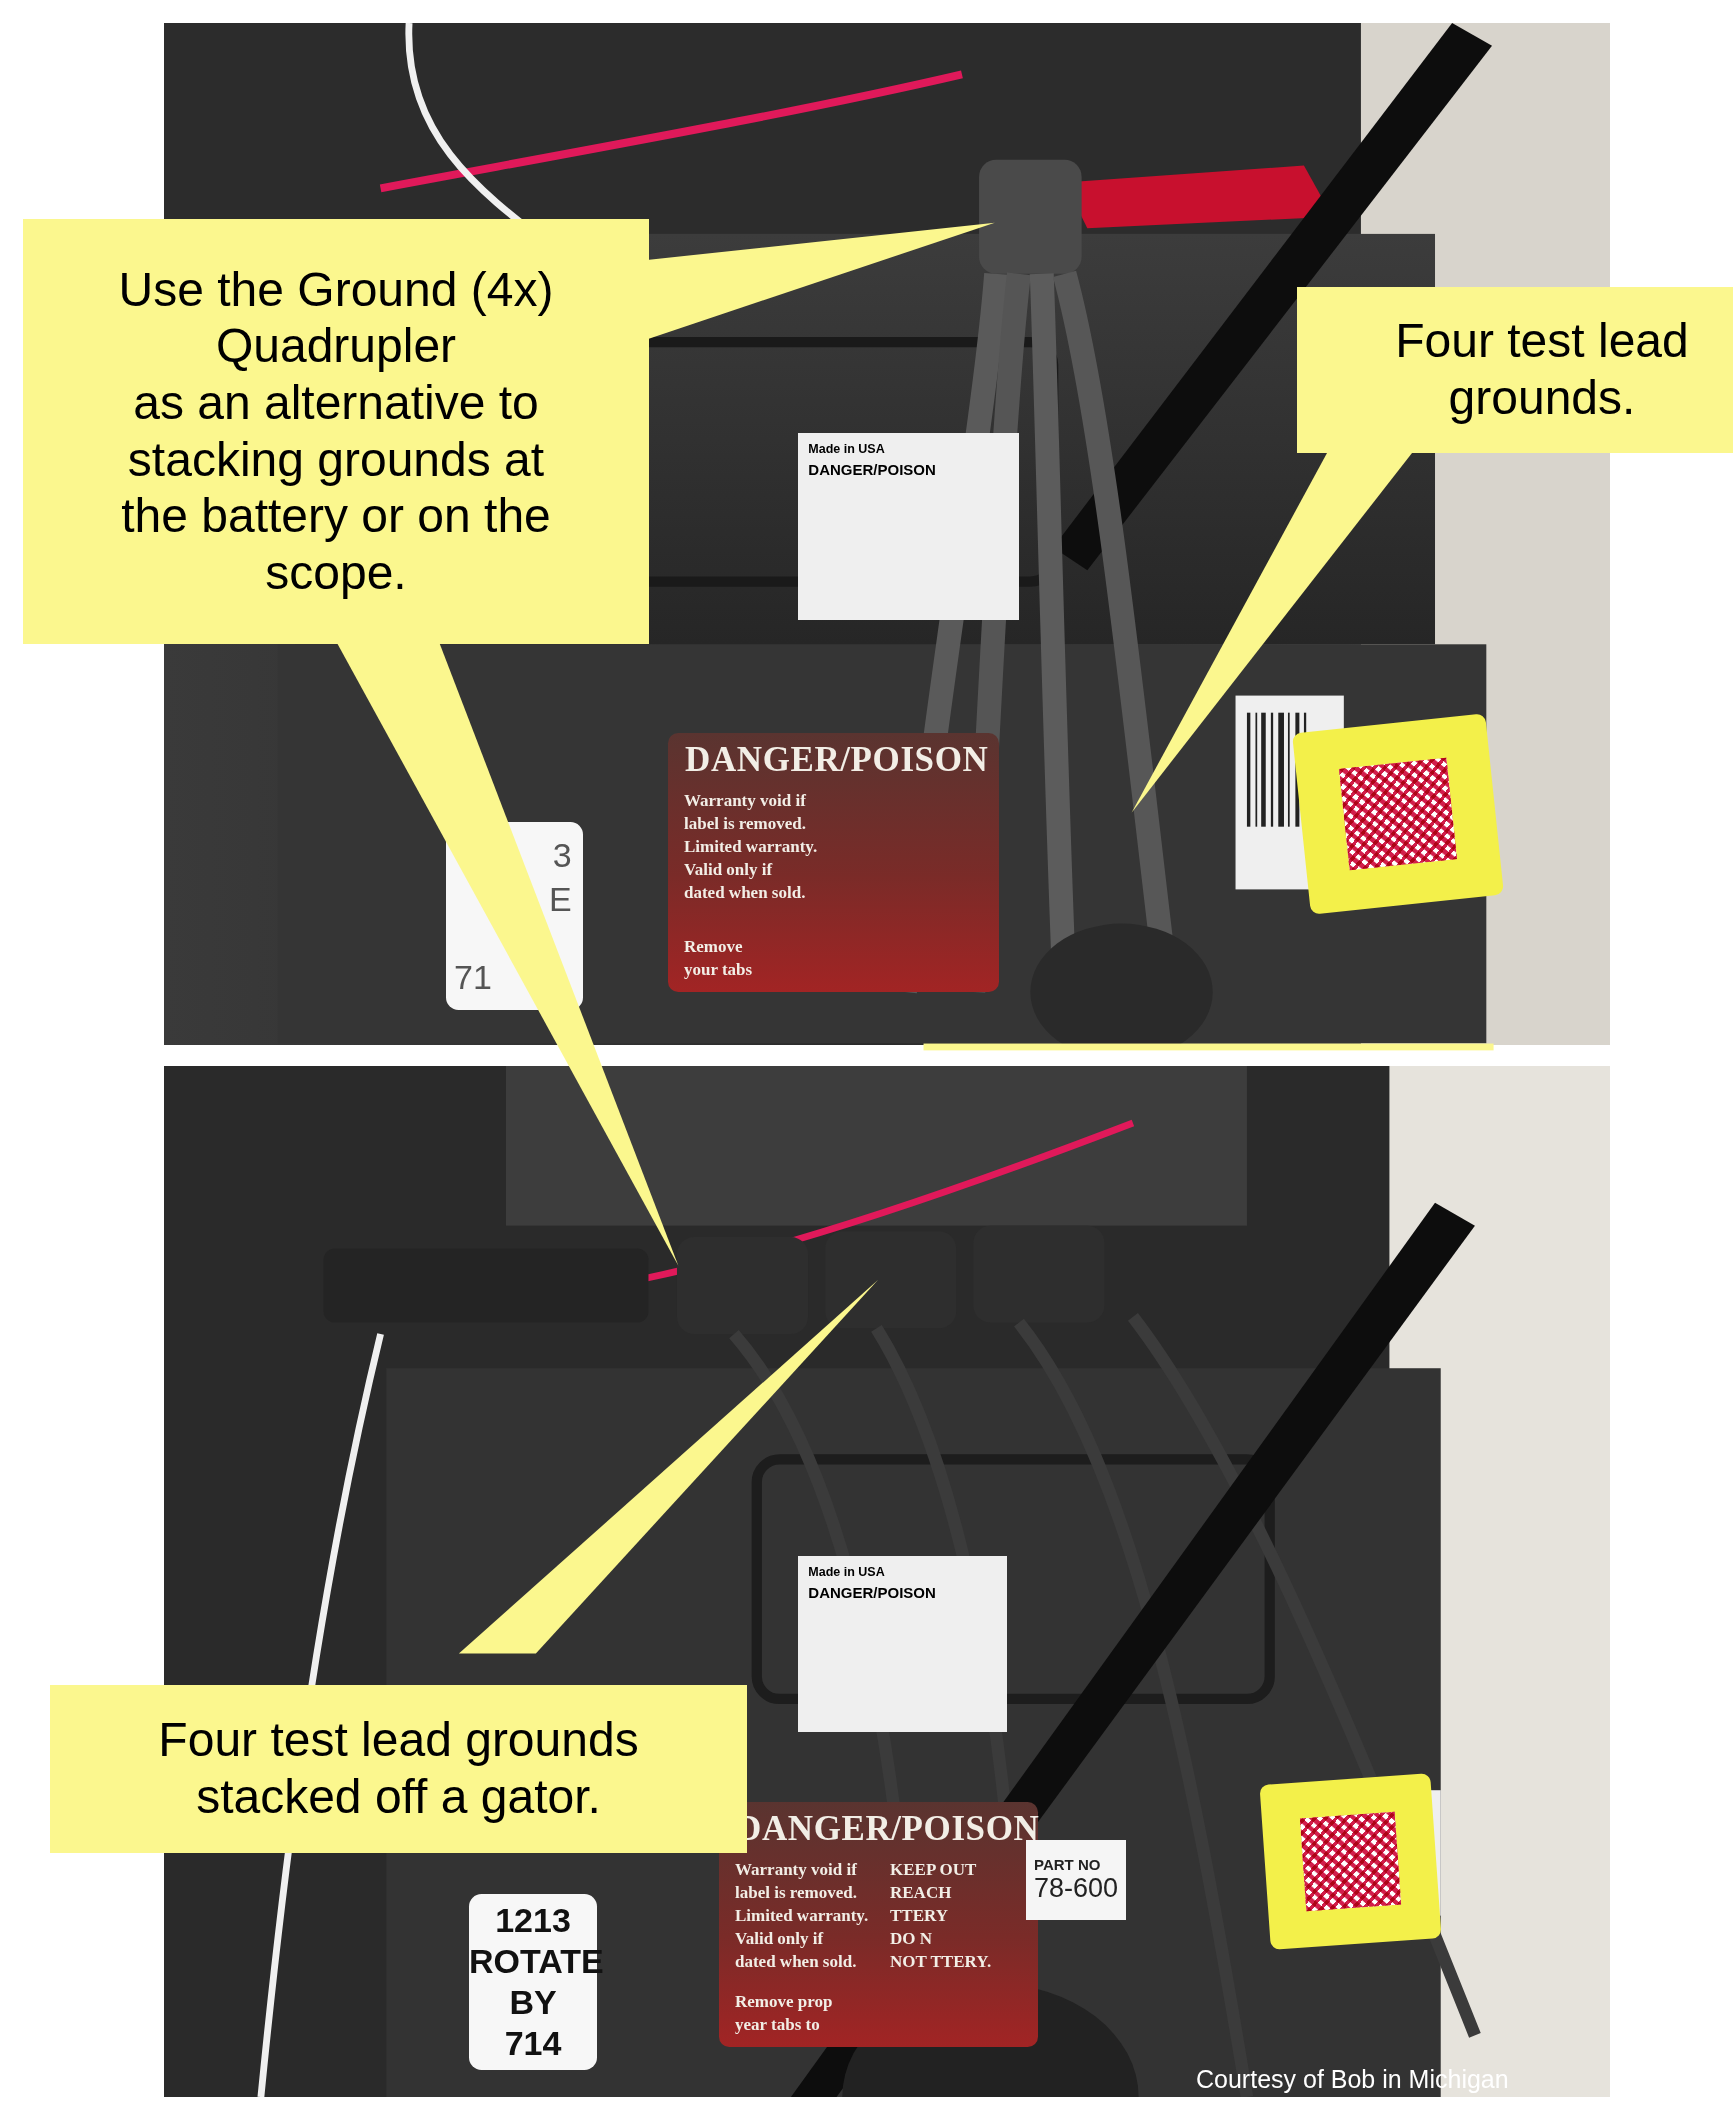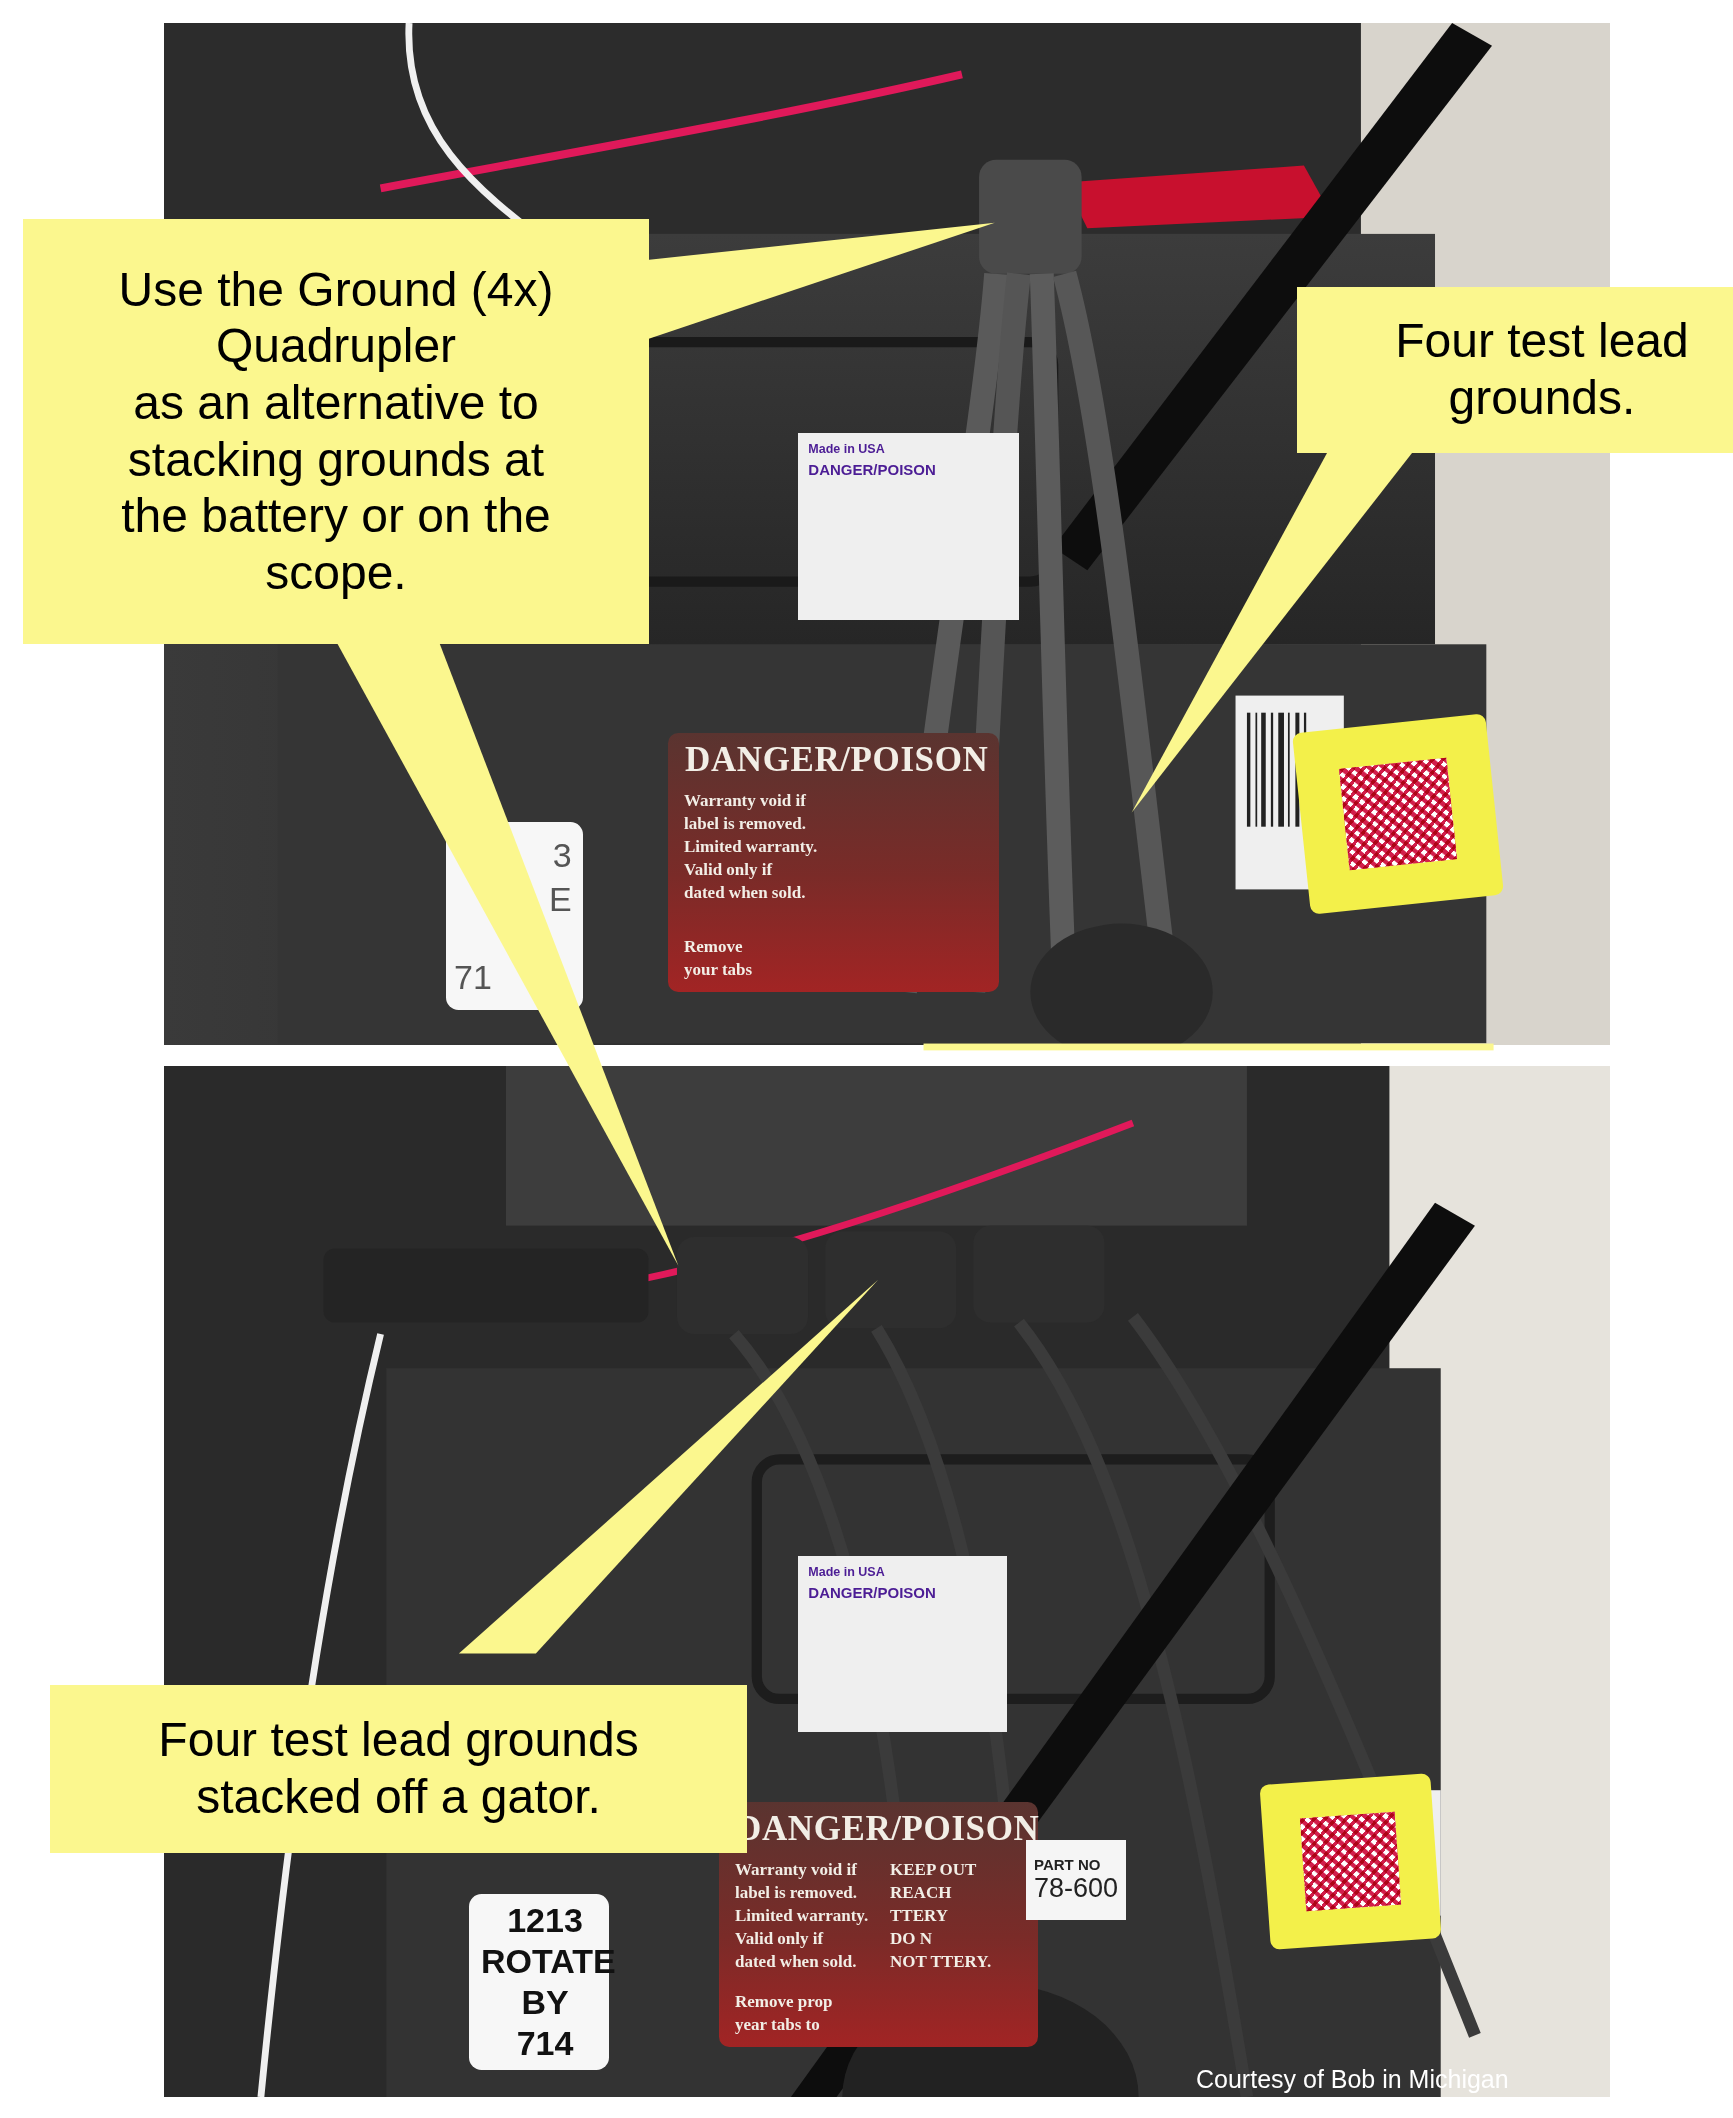--- a/index.html
+++ b/index.html
@@ -16,21 +16,21 @@
   .callout-span { white-space: pre-line; }
   .c1 { left: 23px; top: 219px; width: 626px; height: 425px; }
   .c2 { left: 1297px; top: 287px; width: 490px; height: 166px; }
   .c3 { left: 50px; top: 1685px; width: 697px; height: 168px; }
 
   .pointers { position: absolute; left: 0; top: 0; width: 1733px; height: 2119px; z-index: 4; pointer-events: none; }
 
   .label-white { position: absolute; background: #f7f7f7; border-radius: 12.5px; color: #111;
                  font-weight: bold; text-align: center; font-family: "Liberation Sans", sans-serif; }
   .rotate-label { left: 469px; top: 1894px; width: 128px; height: 176px; font-size: 34px; line-height: 1.2;
-                  display:flex; flex-direction:column; justify-content:center; z-index:3;padding-left:12px; }
+                  display:flex; flex-direction:column; justify-content:center; z-index:3; }
   .rotate-label-top { left: 446px; top: 822px; width: 137px; height: 188px; font-size: 34px; line-height: 1.3;
                   display:flex; flex-direction:column; justify-content:center; z-index:3; color:#555; font-weight: normal;}
 
   .danger { position: absolute; background: linear-gradient(180deg,#5a3430 0%,#7a2b28 55%,#a22424 100%);
             color: #f2eee6; font-family: "Liberation Serif", serif; border-radius: 10.3px; z-index: 2; }
   .danger-title { font-weight: bold; font-size: 35px; position:absolute; left: 17px; top: 6.8px; letter-spacing: 0.6px; }
   .danger-body { position:absolute; left: 16px; top: 57px; font-size: 17px; font-weight: bold; line-height: 1.35; }
   .danger-top { left: 668px; top: 733px; width: 331px; height: 259px; }
   .danger-bottom { left: 719px; top: 1802px; width: 319px; height: 245px; }
 
@@ -39,21 +39,21 @@
   .partno-bottom { left: 1026px; top: 1822px; }
 
   .qr { position:absolute; background:#f3f04a; border-radius: 9px; z-index: 2; }
   .qr-inner { position:absolute; left: 22%; top: 22%; width: 56%; height: 56%; background:
       repeating-linear-gradient(45deg,#d21e4b 0 4.6px,#fff 4.6px 9px),
       repeating-linear-gradient(-45deg,#d21e4b 0 3.4px,transparent 3.4px 8px);
       background-blend-mode: multiply; }
   .qr-top { left: 1301px; top: 723px; width: 194px; height: 182px; transform: rotate(-6deg); }
   .qr-bottom { left: 1265px; top: 1779px; width: 171px; height: 165px; transform: rotate(-4deg); }
 
-  .sticker { position:absolute; background:#efefef; color:#4c1d95; font-family:"Liberation Sans",sans-serif;
+  .sticker { position:absolute; background:#efefef; color:#000000; font-family:"Liberation Sans",sans-serif;
              font-weight:bold; z-index:2; padding: 8px 10.3px; font-size: 12.5px; line-height:1.4; }
   .sticker-title { font-size: 15px; }
   .sticker-top { left: 798px; top: 433px; width: 200px; height: 171px; }
   .sticker-bottom { left: 798px; top: 1556px; width: 188px; height: 160px; }
 
   .credit { position:absolute; left: 1196px; top: 2065px; color:#ffffff; font-size: 25px; z-index:6;
             font-family:"Liberation Sans", sans-serif; }
 </style>
 </head>
 <body>

